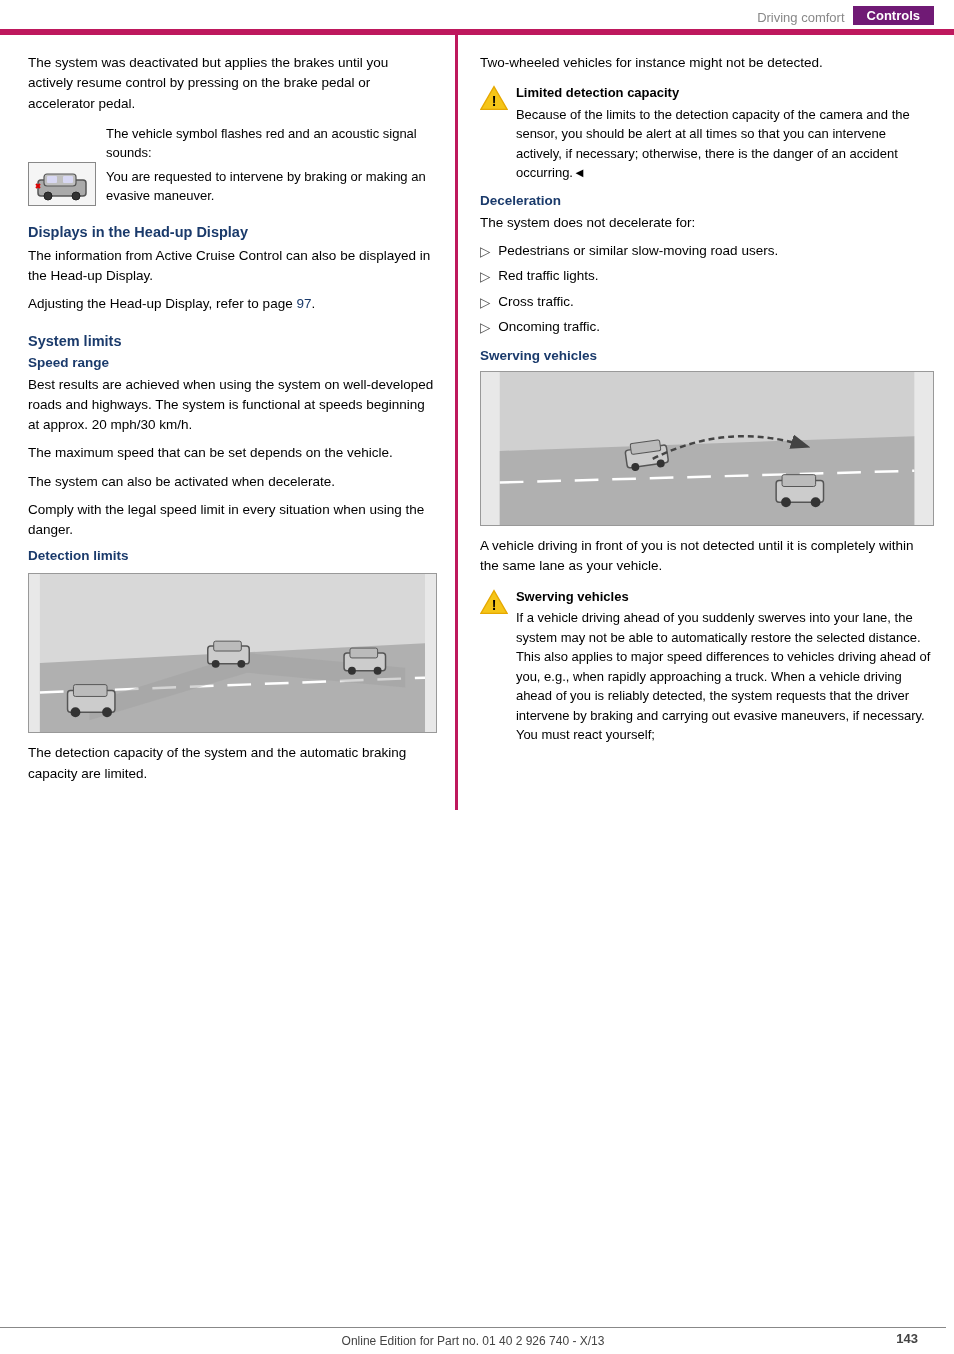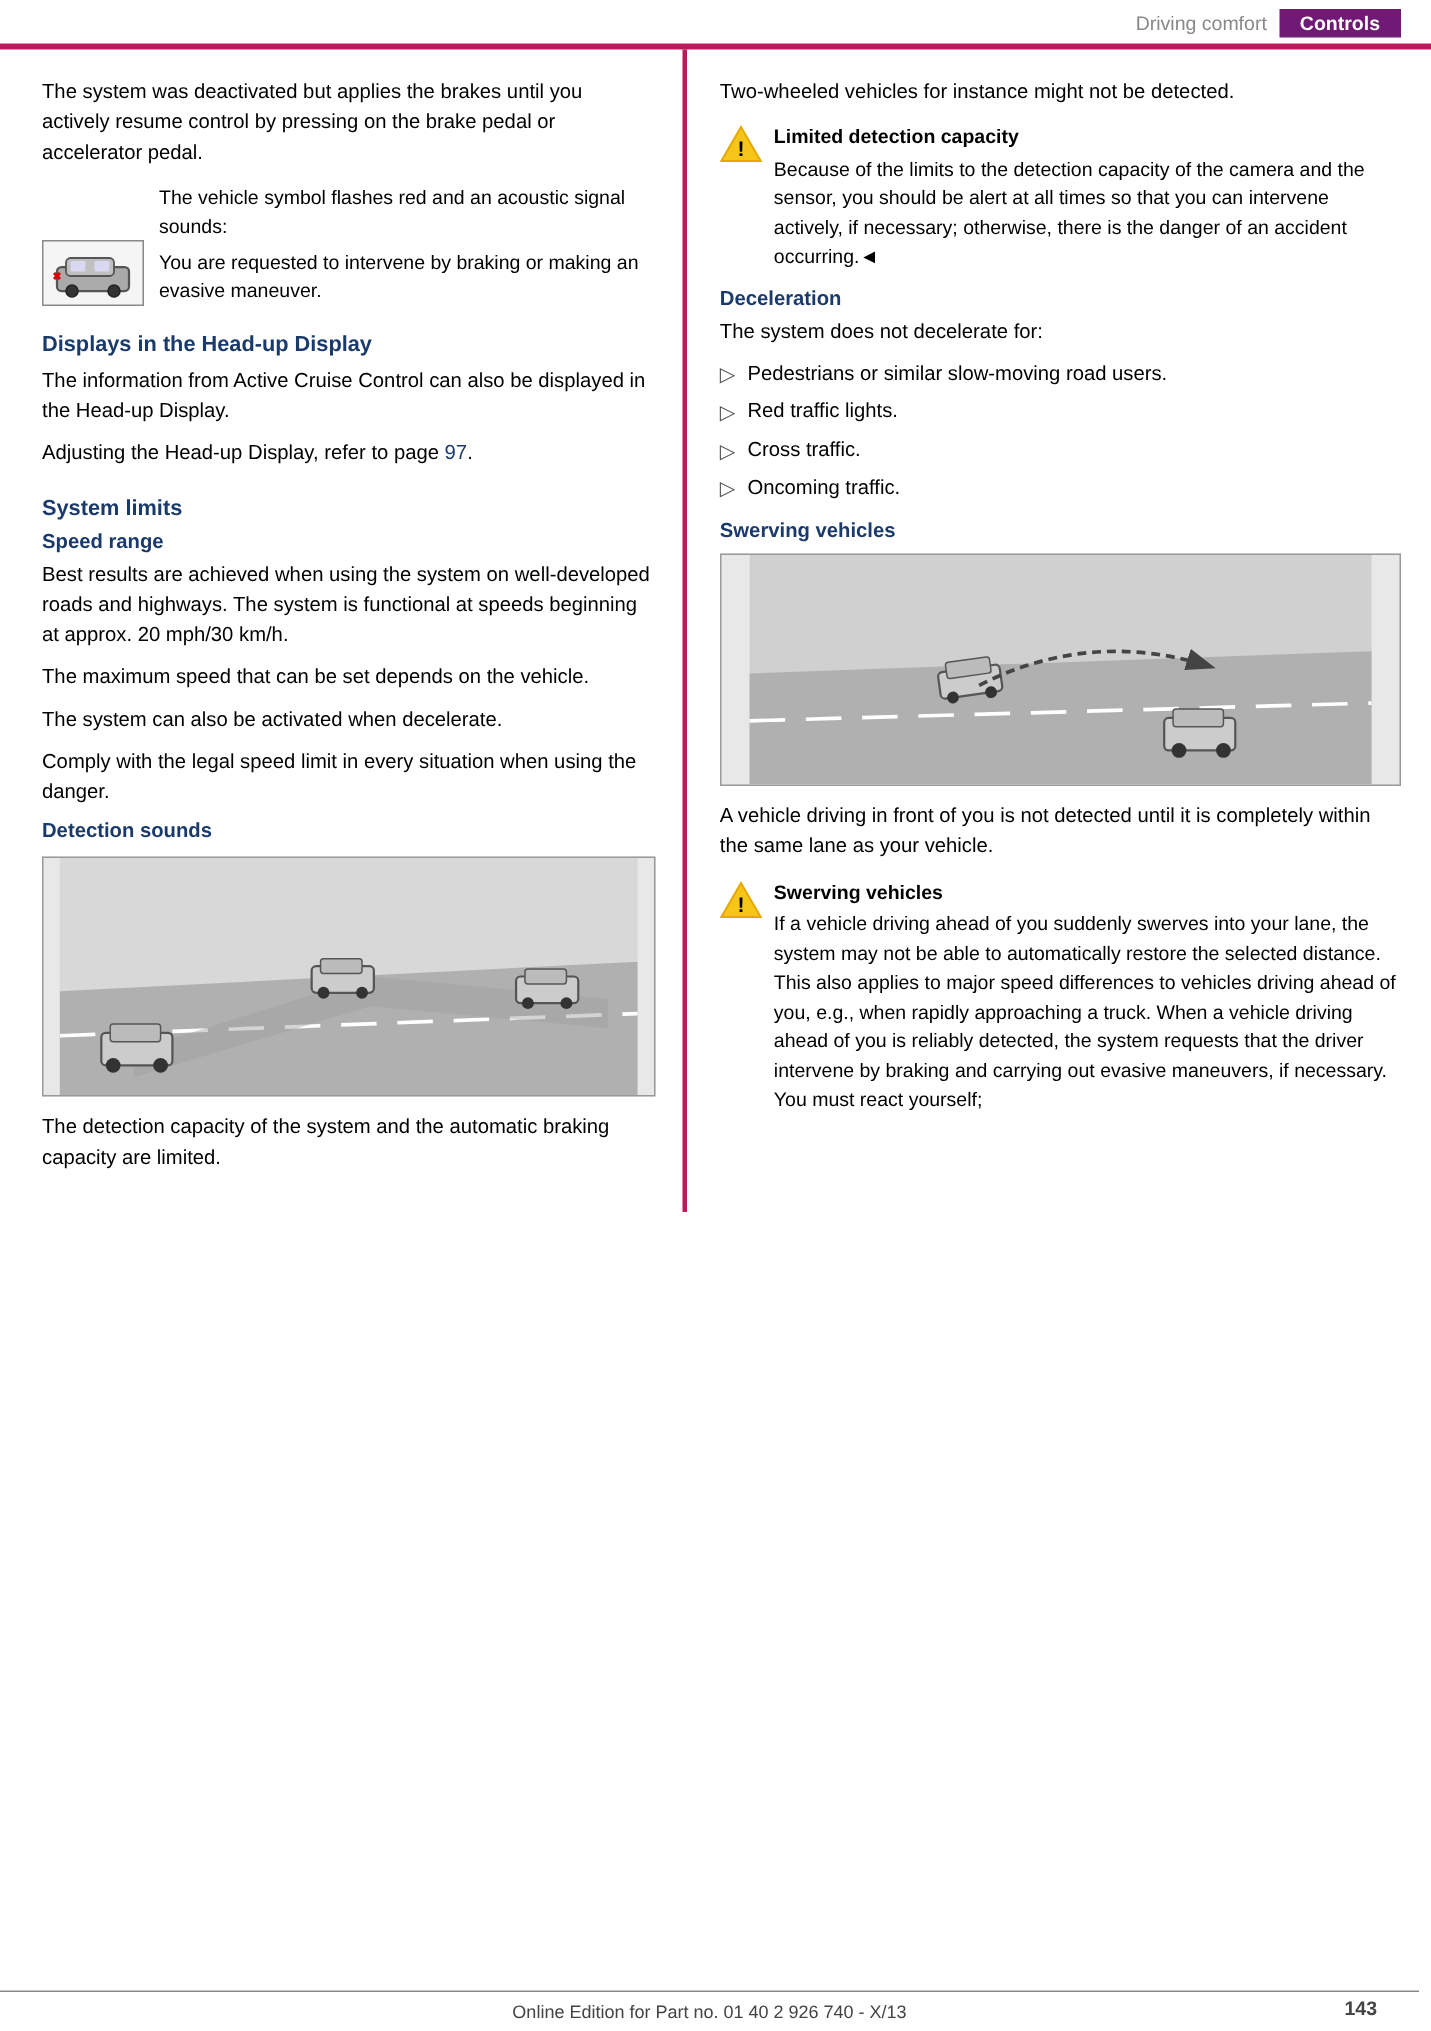--- a/index.html
+++ b/index.html
@@ -10,22 +10,22 @@
       color: #000;
       width: 954px;
       min-height: 1354px;
       position: relative;
     }
 
     
     .header {
       display: flex;
       justify-content: flex-end;
-      align-items: center;
-      border-bottom: 4px solid #be185d;
+      align-items: flex-end;
+      border-bottom: 6px solid #be185d;
       padding: 6px 20px 4px 20px;
       margin-bottom: 0;
     }
     .header-driving-comfort {
       color: #888;
       font-size: 13px;
       margin-right: 8px;
     }
     .header-controls {
       background: #701a75;
@@ -241,21 +241,21 @@
     </p>
 
     <div class="section-heading">System limits</div>
 
     <div class="sub-heading">Speed range</div>
     <p>Best results are achieved when using the system on well-developed roads and highways. The system is functional at speeds beginning at approx. 20 mph/30 km/h.</p>
     <p>The maximum speed that can be set depends on the vehicle.</p>
     <p>The system can also be activated when decelerate.</p>
     <p>Comply with the legal speed limit in every situation when using the danger.</p>
 
-    <div class="sub-heading">Detection sounds</div>
+    <div class="sub-heading">Detection limits</div>
 
     <div class="diagram-box">
       <svg class="road-diagram" viewBox="0 0 390 160">
 
         <rect width="390" height="160" fill="#d8d8d8"></rect>
 
         <polygon points="0,90 390,70 390,160 0,160" fill="#b0b0b0"></polygon>
 
         <line x1="0" y1="120" x2="390" y2="105" stroke="#fff" stroke-width="2.5" stroke-dasharray="24,14"></line>
 

